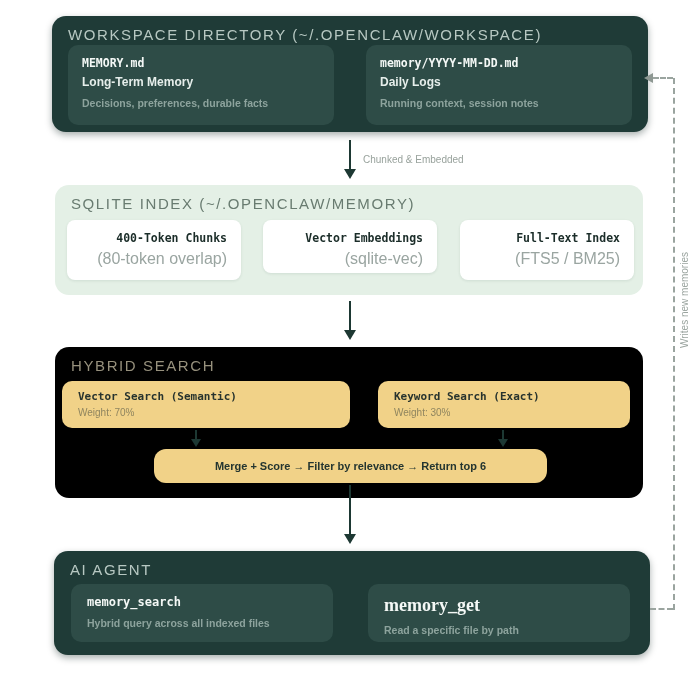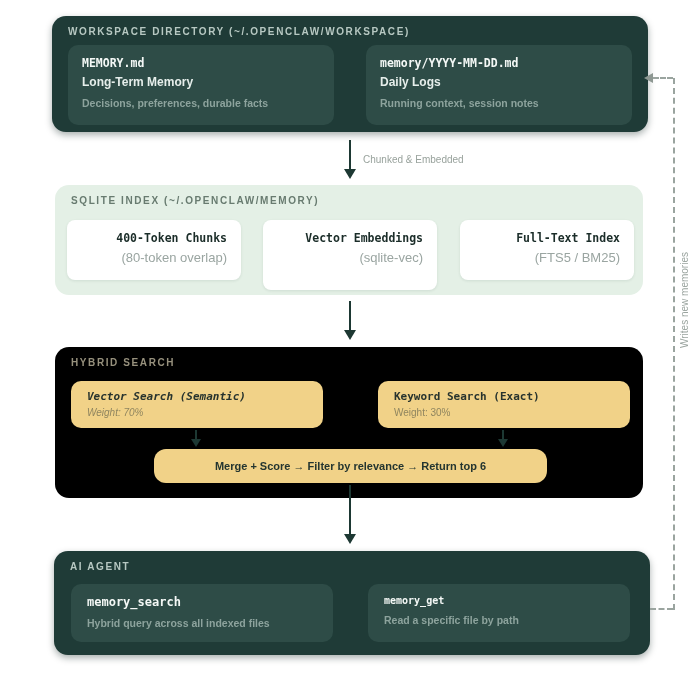--- a/index.html
+++ b/index.html
@@ -7,36 +7,36 @@
     position:relative;width:700px;height:683px;background:#ffffff;overflow:hidden;
     font-family:"Liberation Sans",sans-serif;
   }
   
   .box{position:absolute;border-radius:14px;box-sizing:border-box;}
   .box-dark{background:#1f3b37;box-shadow:0 3px 7px rgba(10,30,26,.35);}
   .box-green{background:#e4f0e6;}
   .box-cream{background:#000000;}
   .sec-header{
     position:absolute;left:16px;top:10px;
-    font-size:10px;font-weight:bold;letter-spacing:1.6px;white-space:nowrap;
+    font-size:15px;font-weight:normal;letter-spacing:1.6px;white-space:nowrap;
   }
   .hdr-light{color:#b7c8c2;}
   .hdr-green{color:#687b70;}
   .hdr-cream{color:#97917d;}
   
   .card{position:absolute;border-radius:10px;box-sizing:border-box;padding:11px 14px;}
   .card-dark{background:#2e4c47;}
   .card-white{background:#ffffff;border-radius:8px;box-shadow:0 1px 3px rgba(30,60,50,.10);}
   .card-gold{background:#f1d288;}
   .mono{font-family:"DejaVu Sans Mono",monospace;font-weight:bold;}
   .t-dark-title{font-size:11.5px;color:#f4f8f6;}
   .t-dark-sub{font-size:12px;font-weight:bold;color:#e6eeeb;margin-top:5px;}
   .t-dark-desc{font-size:10.5px;color:#8da39d;margin-top:8px;font-weight:bold;}
   .t-white-title{font-size:11.5px;color:#1b2d29;}
-  .t-white-sub{font-size:13px;color:#9aa5a1;margin-top:5px;}
+  .t-white-sub{font-size:16px;color:#9aa5a1;margin-top:5px;}
   .t-gold-title{font-size:11px;color:#27332e;}
   .t-gold-sub{font-size:10px;color:#8f855f;margin-top:4px;}
   
   .vline{position:absolute;width:2px;background:#1d3833;}
   .ahead{position:absolute;width:0;height:0;
     border-left:6px solid transparent;border-right:6px solid transparent;border-top:10px solid #1d3833;}
   .ahead-sm{position:absolute;width:0;height:0;
     border-left:5px solid transparent;border-right:5px solid transparent;border-top:8px solid #1d3833;}
   .flow-label{position:absolute;font-size:10px;color:#98a29c;white-space:nowrap;}
   
@@ -77,36 +77,36 @@
   <div class="vline" style="left:349px;top:140px;height:31px;"></div>
   <div class="ahead" style="left:344px;top:169px;"></div>
   <div class="flow-label" style="left:363px;top:154px;">Chunked &amp; Embedded</div>
 
   <div class="box box-green" style="left:55px;top:185px;width:588px;height:110px;text-align:right;">
     <div class="sec-header hdr-green">SQLITE INDEX (~/.OPENCLAW/MEMORY)</div>
     <div class="card card-white" style="left:12px;top:35px;width:174px;height:60px;">
       <div class="mono t-white-title">400-Token Chunks</div>
       <div class="t-white-sub">(80-token overlap)</div>
     </div>
-    <div class="card card-white" style="left:208px;top:35px;width:174px;height:70px;">
+    <div class="card card-white" style="left:208px;top:35px;width:174px;height:53px;">
       <div class="mono t-white-title">Vector Embeddings</div>
       <div class="t-white-sub">(sqlite-vec)</div>
     </div>
     <div class="card card-white" style="left:405px;top:35px;width:174px;height:60px;">
       <div class="mono t-white-title">Full-Text Index</div>
       <div class="t-white-sub">(FTS5 / BM25)</div>
     </div>
   </div>
 
   <div class="vline" style="left:349px;top:301px;height:31px;"></div>
   <div class="ahead" style="left:344px;top:330px;"></div>
 
   <div class="box box-cream" style="left:55px;top:347px;width:588px;height:151px;">
     <div class="sec-header hdr-cream">HYBRID SEARCH</div>
-    <div class="card card-gold" style="left:16px;top:34px;width:252px;height:47px;padding:9px 16px;font-style:italic;">
+    <div class="card card-gold" style="left:7px;top:34px;width:288px;height:47px;padding:9px 16px;">
       <div class="mono t-gold-title">Vector Search (Semantic)</div>
       <div class="t-gold-sub">Weight: 70%</div>
     </div>
     <div class="card card-gold" style="left:323px;top:34px;width:252px;height:47px;padding:9px 16px;">
       <div class="mono t-gold-title">Keyword Search (Exact)</div>
       <div class="t-gold-sub">Weight: 30%</div>
     </div>
   </div>
 
   <div class="vline" style="left:195px;top:430px;height:10px;"></div>
@@ -121,21 +121,21 @@
   <div class="vline" style="left:349px;top:485px;height:51px;"></div>
   <div class="ahead" style="left:344px;top:534px;"></div>
 
   <div class="box box-dark" style="left:54px;top:551px;width:596px;height:104px;">
     <div class="sec-header hdr-light">AI AGENT</div>
     <div class="card card-dark" style="left:17px;top:33px;width:262px;height:58px;padding:11px 16px;">
       <div class="mono t-dark-title" style="font-size:12px;">memory_search</div>
       <div class="t-dark-desc">Hybrid query across all indexed files</div>
     </div>
     <div class="card card-dark" style="left:314px;top:33px;width:262px;height:58px;padding:11px 16px;">
-      <div class="mono t-dark-title" style="font-size:10px;">memory_get</div>
+      <div class="mono t-dark-title" style="font-size:18px;font-family:Liberation Serif, serif;">memory_get</div>
       <div class="t-dark-desc">Read a specific file by path</div>
     </div>
   </div>
 
   <div class="dash-h" style="left:650px;top:608px;width:23px;"></div>
   <div class="dash-v"></div>
   <div class="dash-h" style="left:653px;top:77px;width:20px;"></div>
   <div class="dash-arrow-left"></div>
   <div class="feedback-label">Writes new memories</div>
 

